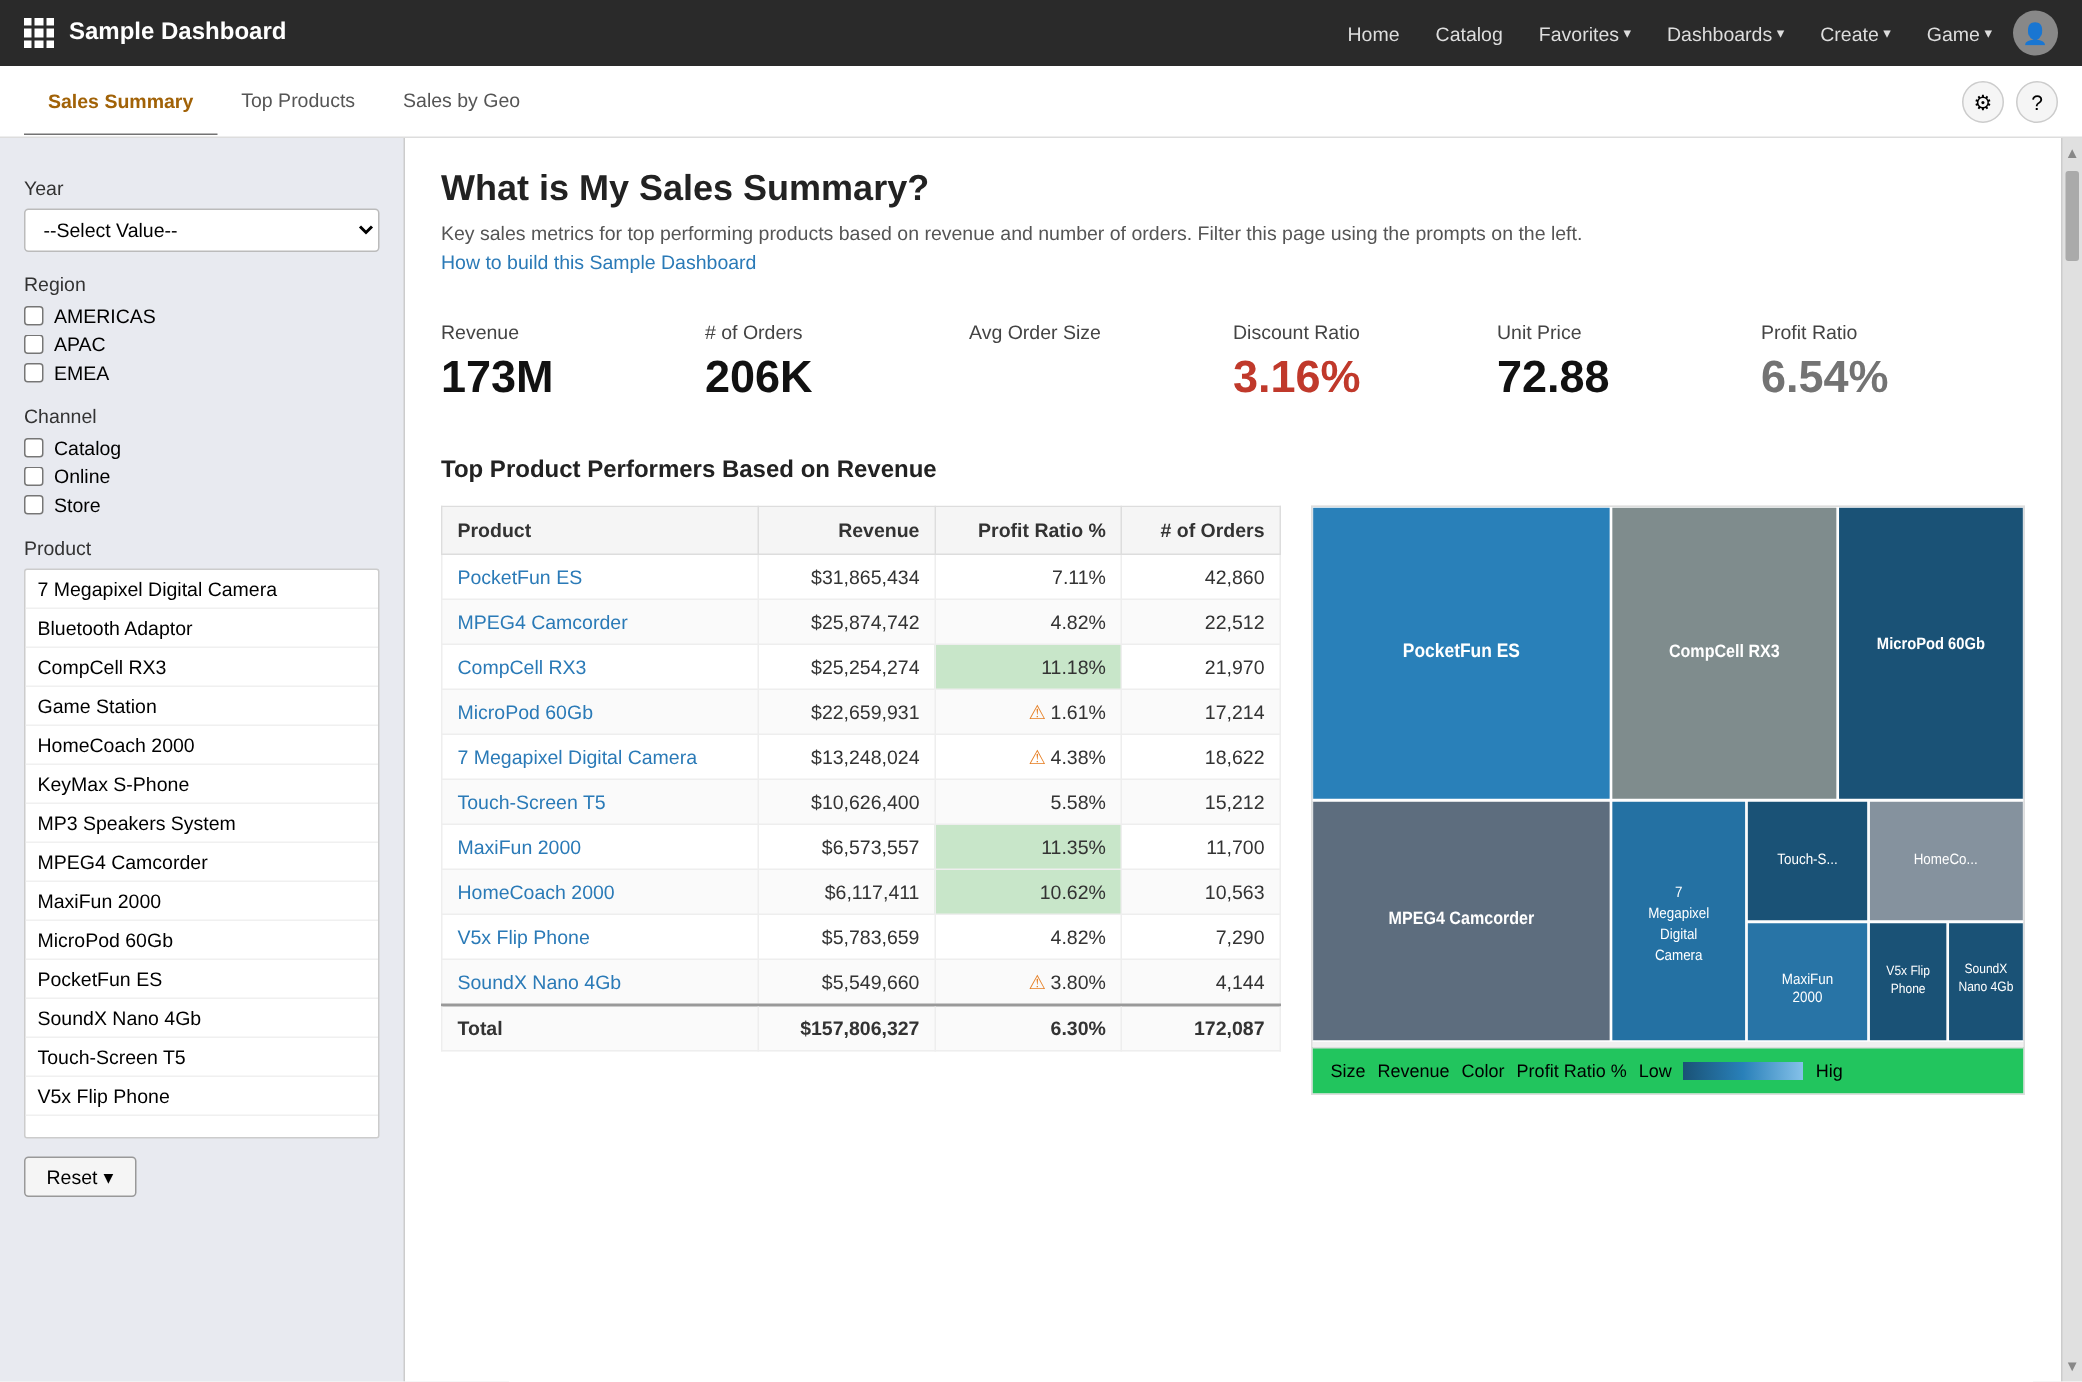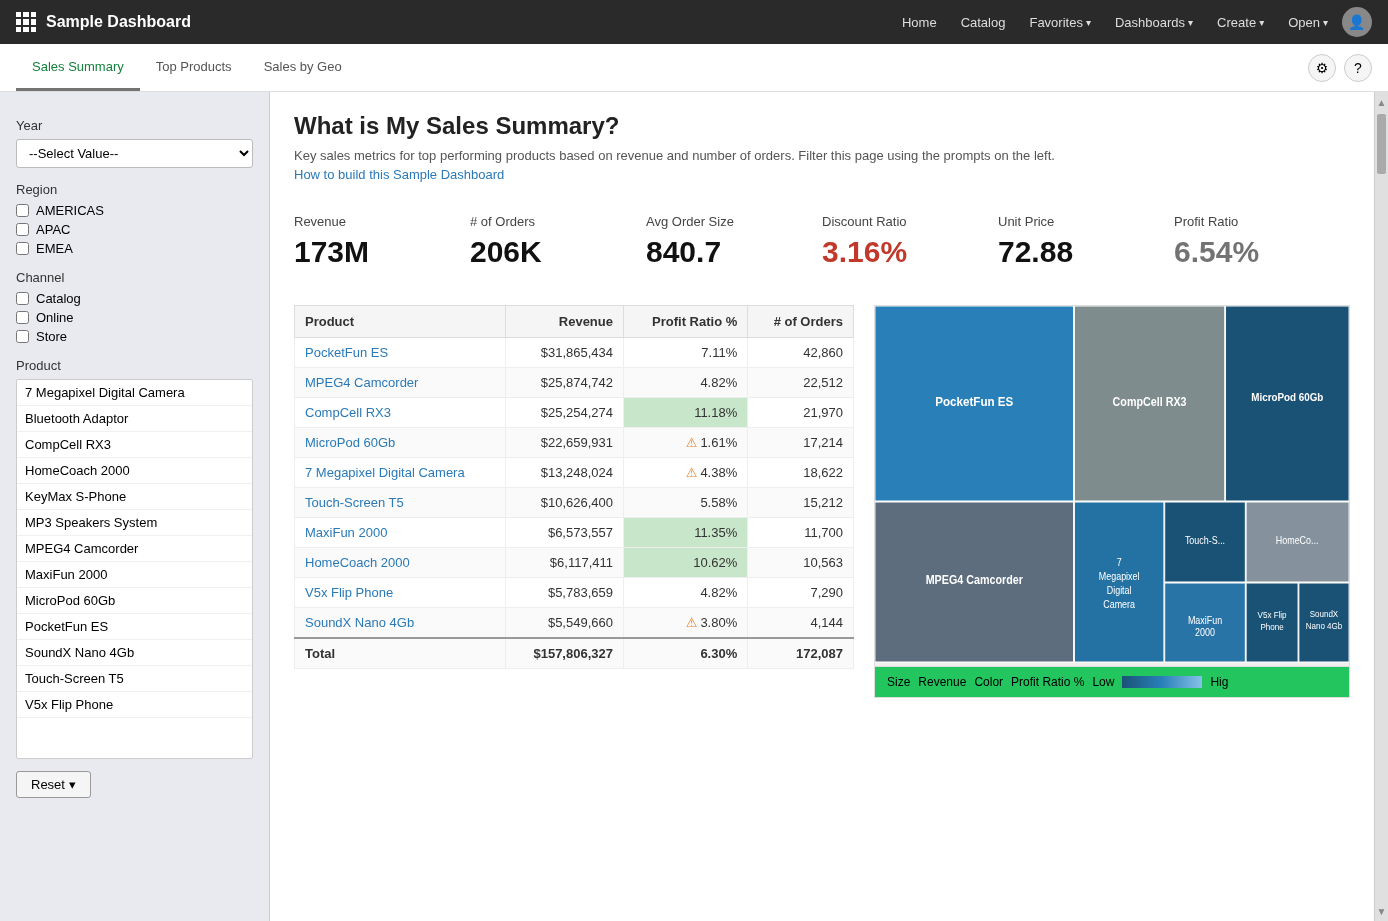--- a/index.html
+++ b/index.html
@@ -75,23 +75,23 @@
     }
     .tab-item {
       padding: 14px 16px;
       font-size: 13px;
       cursor: pointer;
       color: #555;
       border-bottom: 3px solid transparent;
       margin-bottom: -1px;
     }
     .tab-item.active {
-      color: #15803d;
-      font-weight: normal;
-      border-bottom: 3px solid #737373;
+      color: #a16207;
+      font-weight: bold;
+      border-bottom: 1px solid #737373;
     }
     .tabs-actions {
       margin-left: auto;
       display: flex;
       gap: 8px;
       align-items: center;
     }
     .icon-btn {
       width: 28px;
       height: 28px;
@@ -339,21 +339,21 @@
     </div>
     <div class="nav-item">
       <span>Dashboards</span>
       <span class="caret">▾</span>
     </div>
     <div class="nav-item">
       <span>Create</span>
       <span class="caret">▾</span>
     </div>
     <div class="nav-item">
-      <span>Open</span>
+      <span>Game</span>
       <span class="caret">▾</span>
     </div>
     <div class="avatar">👤</div>
   </div>
 </div>
 
 <div class="tabs-bar">
   <div class="tab-item active">Sales Summary</div>
   <div class="tab-item">Top Products</div>
   <div class="tab-item">Sales by Geo</div>
@@ -398,20 +398,21 @@
       <input type="checkbox" style=""> 
         <span>Store</span>
     </div>
 
     <div class="filter-section-title">Product</div>
     <div class="product-list">
       <div class="product-scroll-container">
         <div class="product-list-item">7 Megapixel Digital Camera</div>
         <div class="product-list-item">Bluetooth Adaptor</div>
         <div class="product-list-item">CompCell RX3</div>
+        <div class="product-list-item">Game Station</div>
         <div class="product-list-item">HomeCoach 2000</div>
         <div class="product-list-item">KeyMax S-Phone</div>
         <div class="product-list-item">MP3 Speakers System</div>
         <div class="product-list-item">MPEG4 Camcorder</div>
         <div class="product-list-item">MaxiFun 2000</div>
         <div class="product-list-item">MicroPod 60Gb</div>
         <div class="product-list-item">PocketFun ES</div>
         <div class="product-list-item">SoundX Nano 4Gb</div>
         <div class="product-list-item">Touch-Screen T5</div>
         <div class="product-list-item">V5x Flip Phone</div>
@@ -434,37 +435,37 @@
       <div class="kpi-item">
         <div class="kpi-label">Revenue</div>
         <div class="kpi-value">173M</div>
       </div>
       <div class="kpi-item">
         <div class="kpi-label"># of Orders</div>
         <div class="kpi-value">206K</div>
       </div>
       <div class="kpi-item">
         <div class="kpi-label">Avg Order Size</div>
-        <div class="kpi-value">840.7</div>
       </div>
       <div class="kpi-item">
         <div class="kpi-label">Discount Ratio</div>
         <div class="kpi-value red">3.16%</div>
       </div>
       <div class="kpi-item">
         <div class="kpi-label">Unit Price</div>
         <div class="kpi-value">72.88</div>
       </div>
       <div class="kpi-item">
         <div class="kpi-label">Profit Ratio</div>
         <div class="kpi-value green">6.54%</div>
       </div>
     </div>
 
     
+    <div class="section-title">Top Product Performers Based on Revenue</div>
 
     
     <div class="table-chart-row">
 
       <div class="table-wrapper">
         <table class="data-table">
           <thead>
             <tr>
               <th>Product</th>
               <th class="num">Revenue</th>

